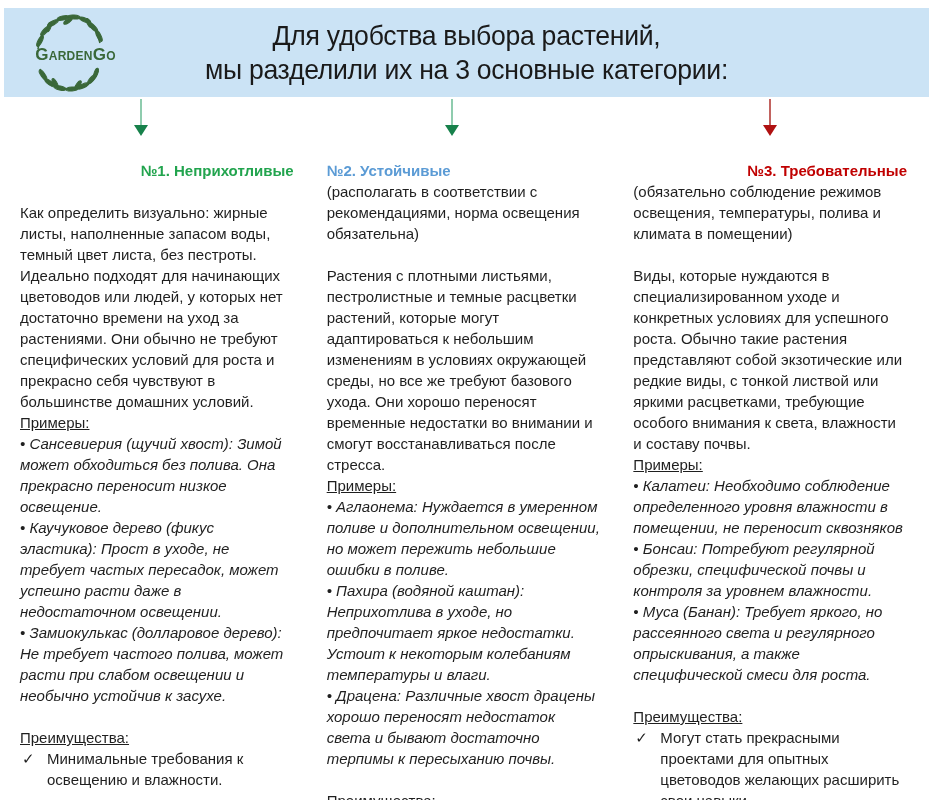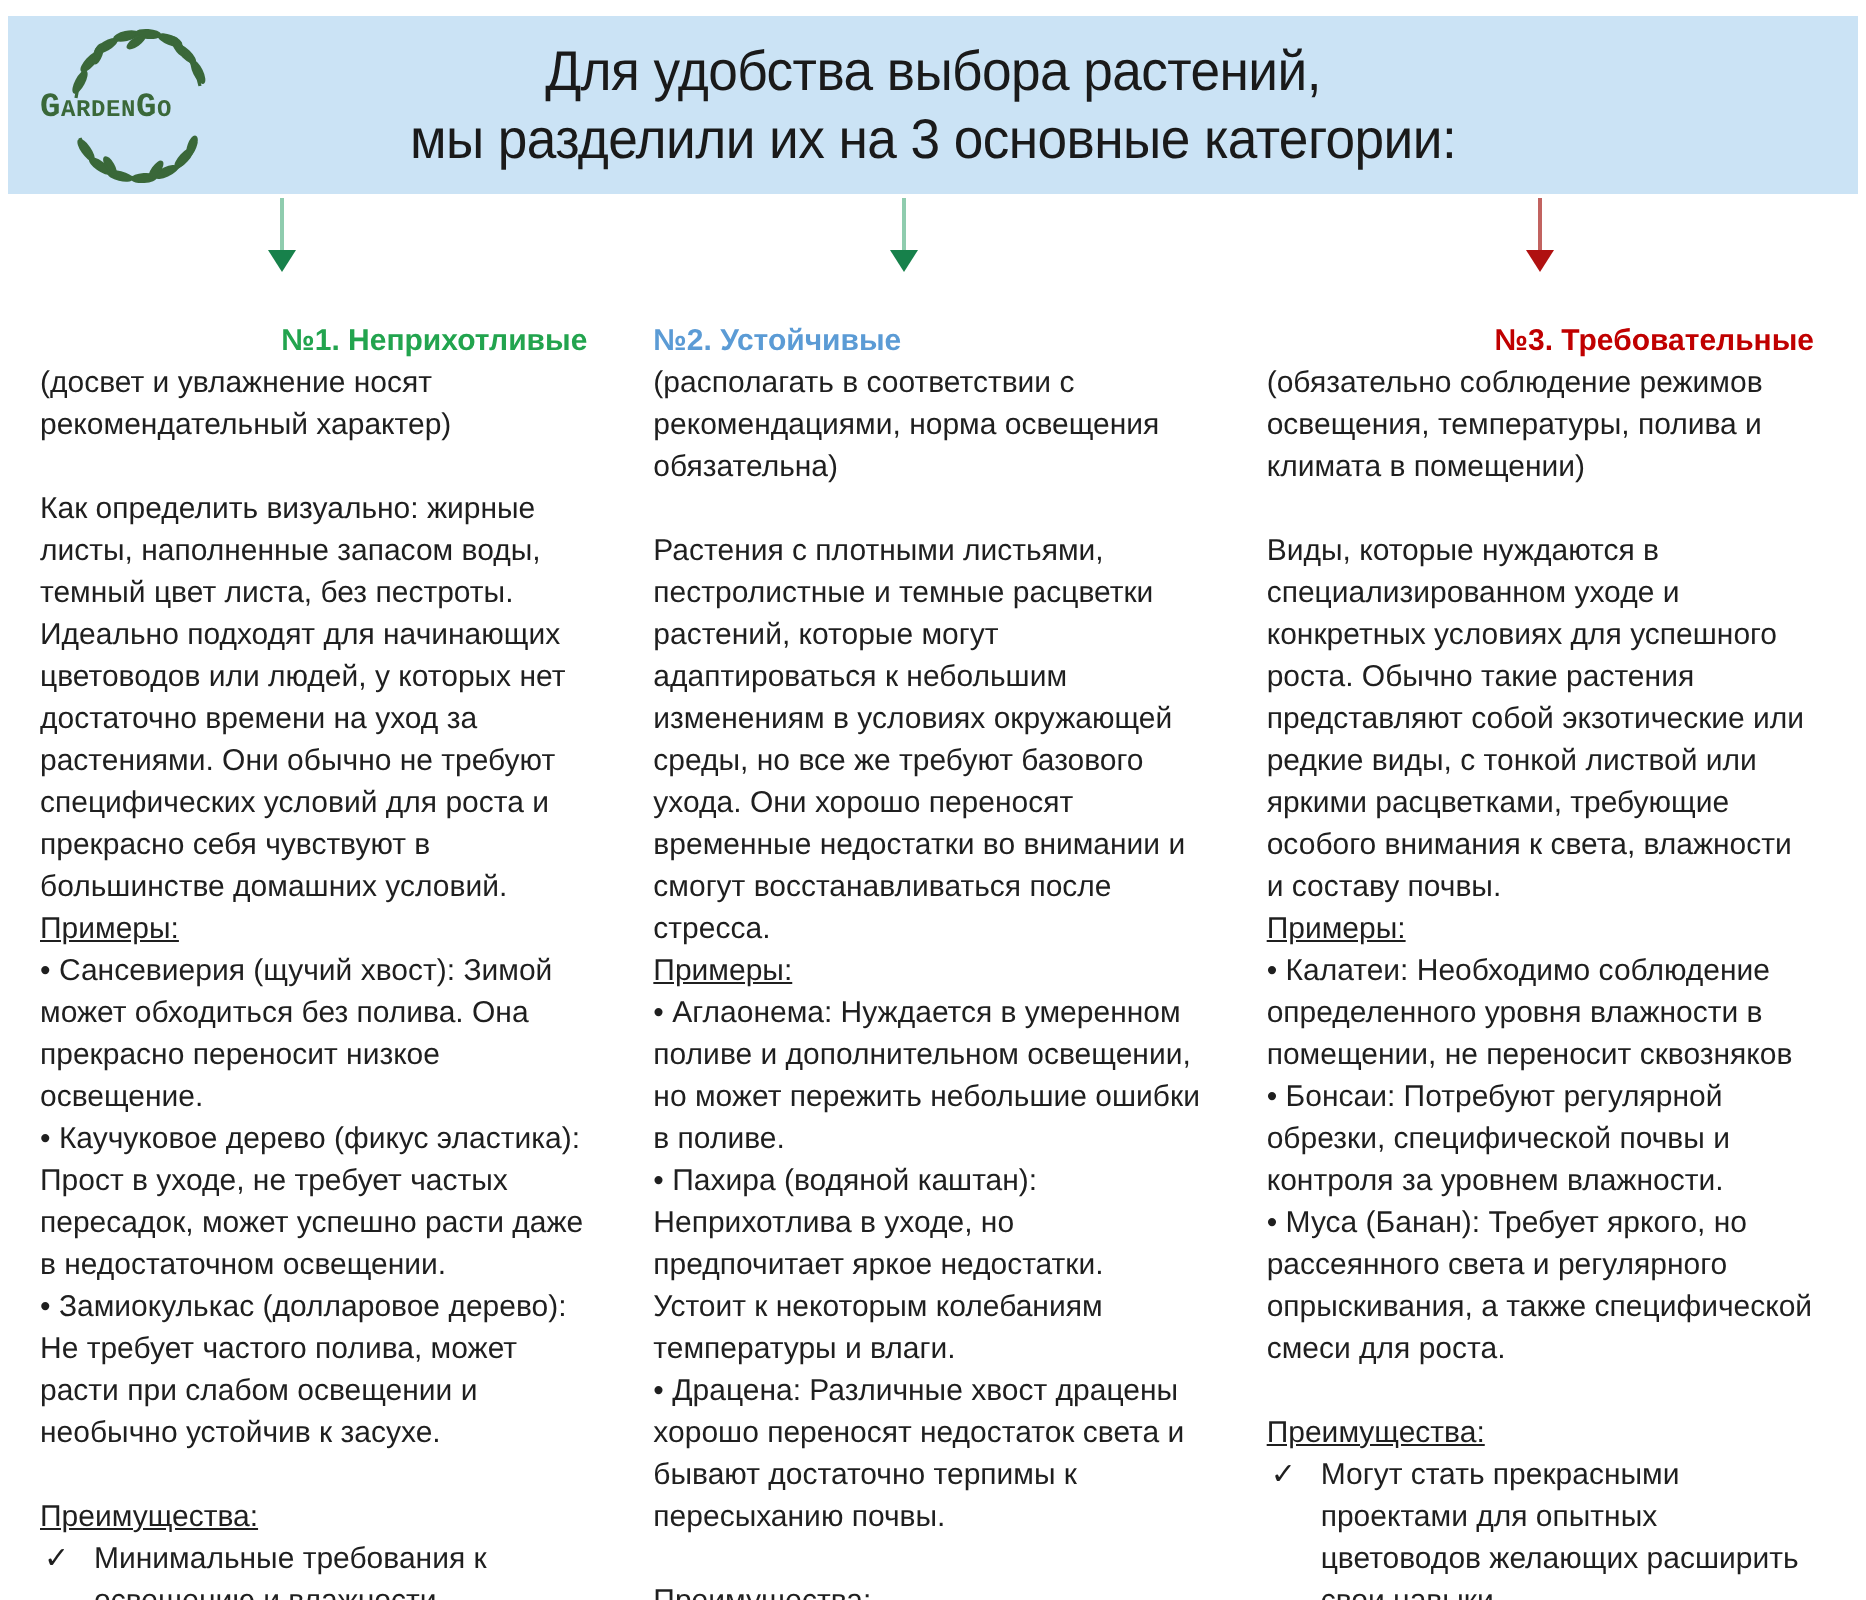--- a/index.html
+++ b/index.html
@@ -21,22 +21,22 @@
   }
   .logo {
     position: absolute;
     left: 16px; top: 1px;
     width: 96px; height: 87px;
   }
   .logo svg { position: absolute; inset: 0; }
   .logo-text {
     position: absolute;
     left: 0; right: 0; top: 36px;
-    text-align: left;
-    font-family: Liberation Mono, monospace;
+    text-align: right;
+    font-family: Liberation Sans, sans-serif;
     font-variant: small-caps;
     font-weight: bold;
     font-size: 17px;
     letter-spacing: 0.3px;
     color: #3a6839;
   }
   .title {
     position: absolute; inset: 0;
     display: flex; flex-direction: column;
     align-items: center; justify-content: center;
@@ -72,21 +72,21 @@
   }
   .col { flex: 1 1 0; font-size: 15px; line-height: 21px; }
   .col-heading {
     margin: 0; font-size: 15px; line-height: 21px;
     font-weight: bold;
   }
   .col-subtitle { margin: 0; }
   .col-desc { margin: 21px 0 0 0; }
   .sec-label { margin: 0; text-decoration: underline; }
   .adv-label { margin-top: 21px; }
-  .bullet-item { margin: 0; }
+  .bullet-item { margin: 0; font-style: italic; }
   .bullet { display: inline; }
   .check-item { margin: 0; display: flex; }
   .check {
     width: 27px; flex: 0 0 27px;
     padding-left: 2px; box-sizing: border-box;
   }
   .check-text { flex: 1 1 auto; }
   p { margin: 0; }
 </style>
 </head>
@@ -144,21 +144,20 @@
   </div>
   <div class="arrow arrow-3">
     <div class="arrow-line" style="background-color: rgb(194, 99, 96);"></div>
     <div class="arrow-head" style="border-top-color: rgb(176, 17, 17);"></div>
   </div>
 
   <main class="columns">
 
     <section class="col">
       <h2 class="col-heading" style="color: rgb(34, 164, 78); text-align: right;">№1. Неприхотливые</h2>
-      <p class="col-subtitle">(досвет и увлажнение носят рекомендательный характер)</p>
       <p class="col-desc">Как определить визуально: жирные листы, наполненные запасом воды, темный цвет листа, без пестроты. Идеально подходят для начинающих цветоводов или людей, у которых нет достаточно времени на уход за растениями. Они обычно не требуют специфических условий для роста и прекрасно себя чувствуют в большинстве домашних условий.</p>
       <p class="sec-label">Примеры:</p>
       <p class="bullet-item"><span class="bullet">•</span> <span>Сансевиерия (щучий хвост): Зимой может обходиться без полива. Она прекрасно переносит низкое освещение.</span></p>
       <p class="bullet-item"><span class="bullet">•</span> <span>Каучуковое дерево (фикус эластика): Прост в уходе, не требует частых пересадок, может успешно расти даже в недостаточном освещении.</span></p>
       <p class="bullet-item"><span class="bullet">•</span> <span>Замиокулькас (долларовое дерево): Не требует частого полива, может расти при слабом освещении и необычно устойчив к засухе.</span></p>
       <p class="sec-label adv-label">Преимущества:</p>
       <div class="check-item">
           <span class="check">✓</span>
           <span class="check-text">Минимальные требования к освещению и влажности.</span>
         </div>

